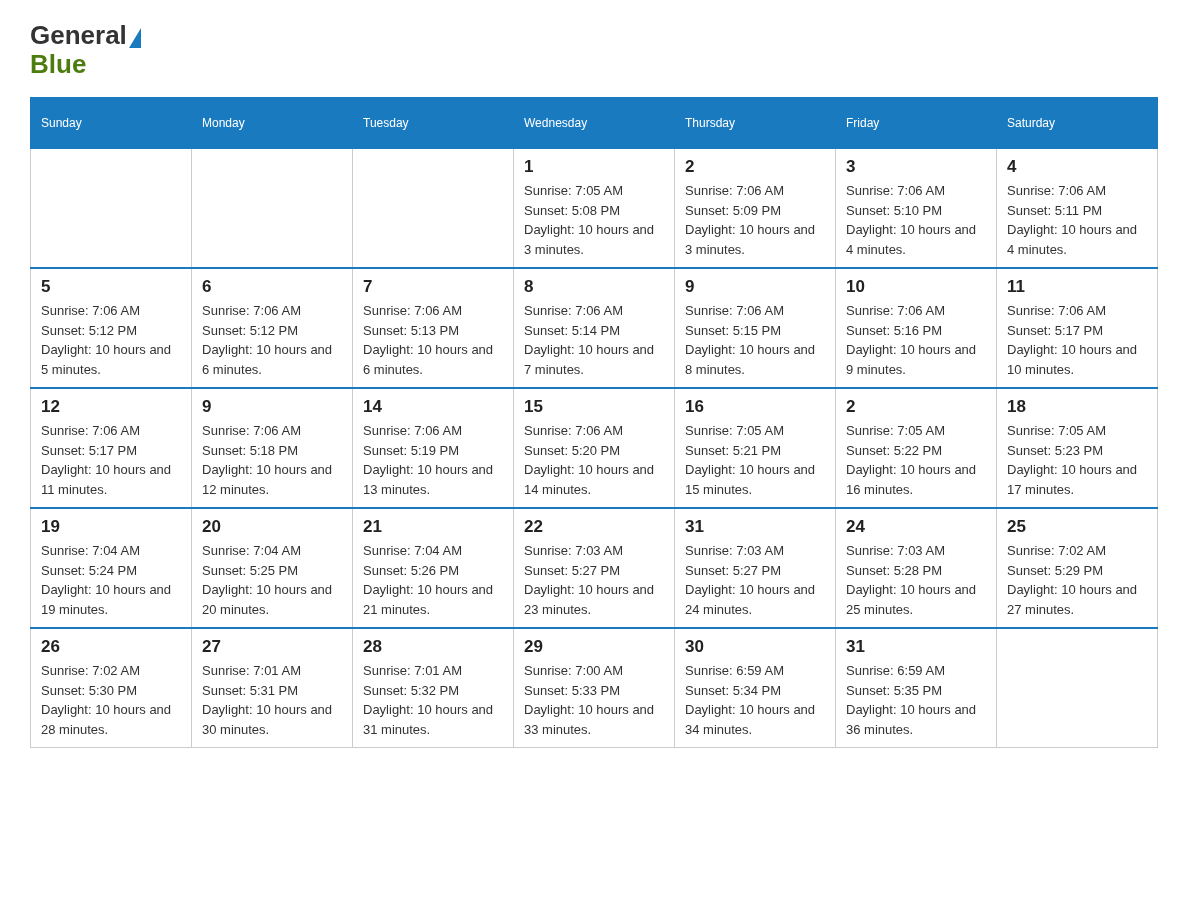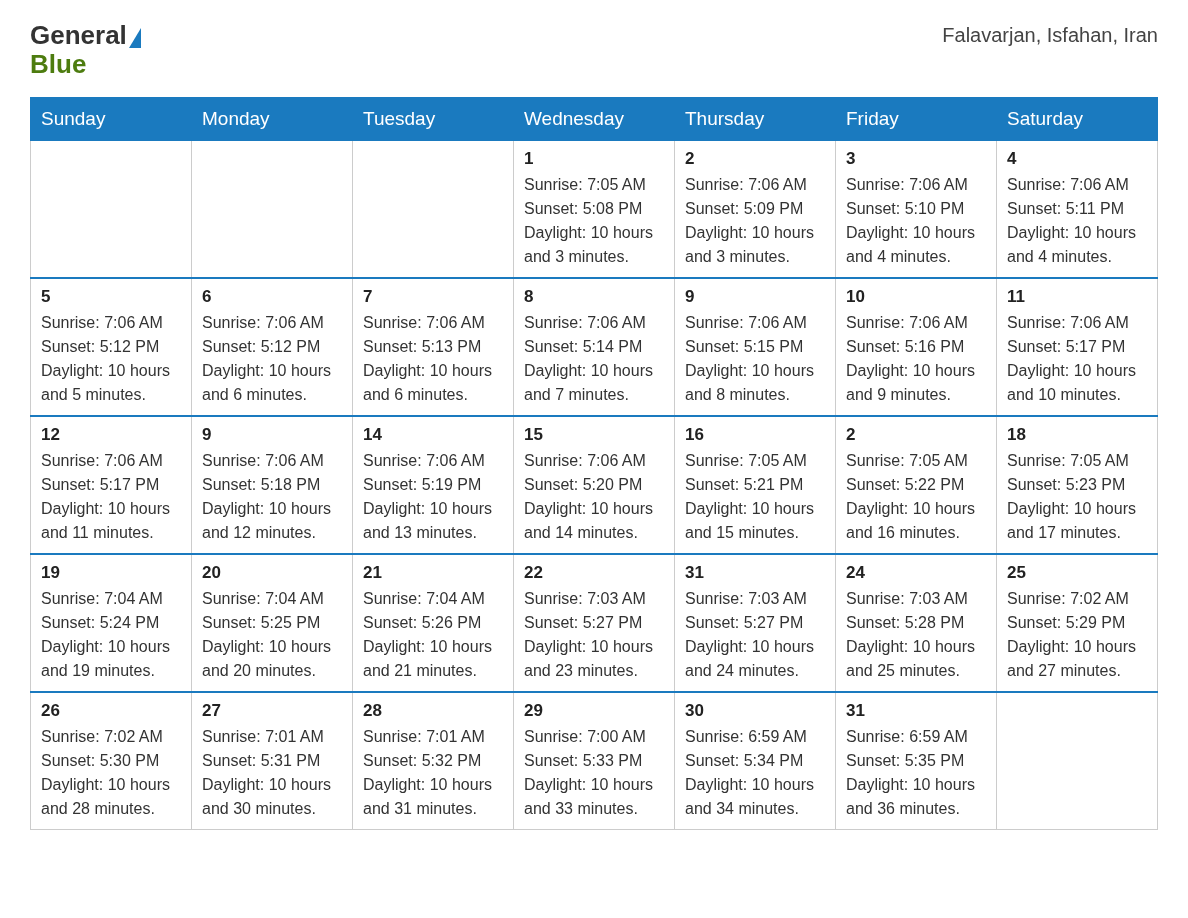--- a/index.html
+++ b/index.html
@@ -46,42 +46,42 @@
       color: #444;
       margin-top: 4px;
     }
     .calendar {
       width: 100%;
       border-collapse: collapse;
     }
     .calendar thead tr th {
       background-color: #1a7abf;
       color: #ffffff;
-      font-size: 19px;
+      font-size: 12px;
       font-weight: normal;
-      padding: 10px 10px;
+      padding: 18px 10px;
       text-align: left;
       border: 1px solid #1a7abf;
     }
     .calendar tbody tr td {
       border: 1px solid #cccccc;
       vertical-align: top;
       padding: 8px 10px;
       width: 14.28%;
       min-height: 90px;
     }
     .day-number {
       font-size: 17px;
       font-weight: bold;
       color: #222;
       display: block;
       margin-bottom: 4px;
     }
     .day-info {
-      font-size: 16px;
+      font-size: 13px;
       color: #333;
       line-height: 1.5;
     }
     .empty-cell {
       background: #ffffff;
     }
     .calendar tbody tr:not(:last-child) td {
       border-bottom: 2px solid #1a7abf;
     }
     .logo-wrapper {
@@ -106,21 +106,20 @@
 
 <div class="header">
   <div class="logo-wrapper">
     <div class="logo-line1">
       <span class="logo-text-general">General</span>
       <span class="logo-triangle"></span>
     </div>
     <div class="logo-line2">Blue</div>
   </div>
   <div class="title-block">
-    <div class="location">Falavarjan, Isfahan, Iran</div>
   </div>
 </div>
 
 <table class="calendar">
   <thead>
     <tr>
 
     <th>Sunday</th>
         <th>Monday</th>
         <th>Tuesday</th>

